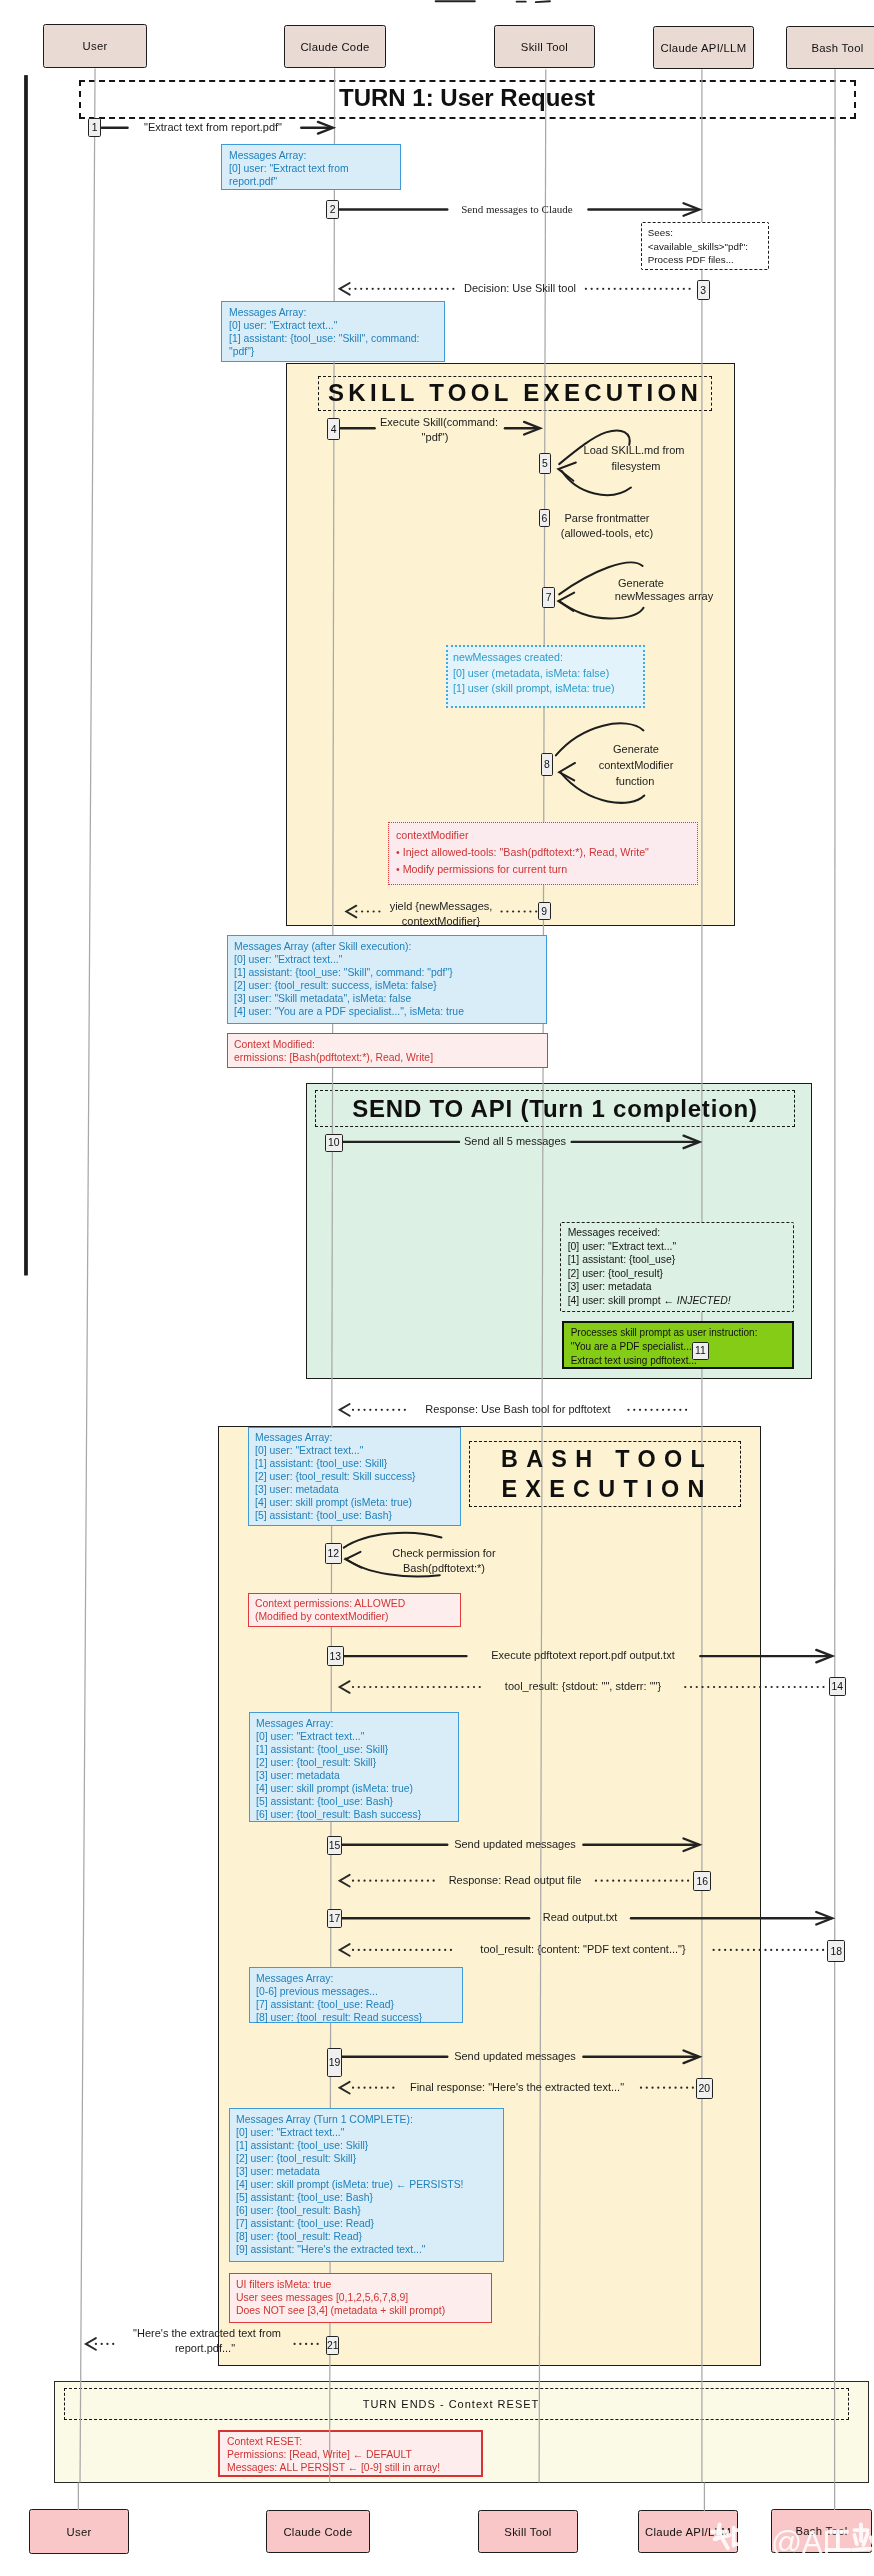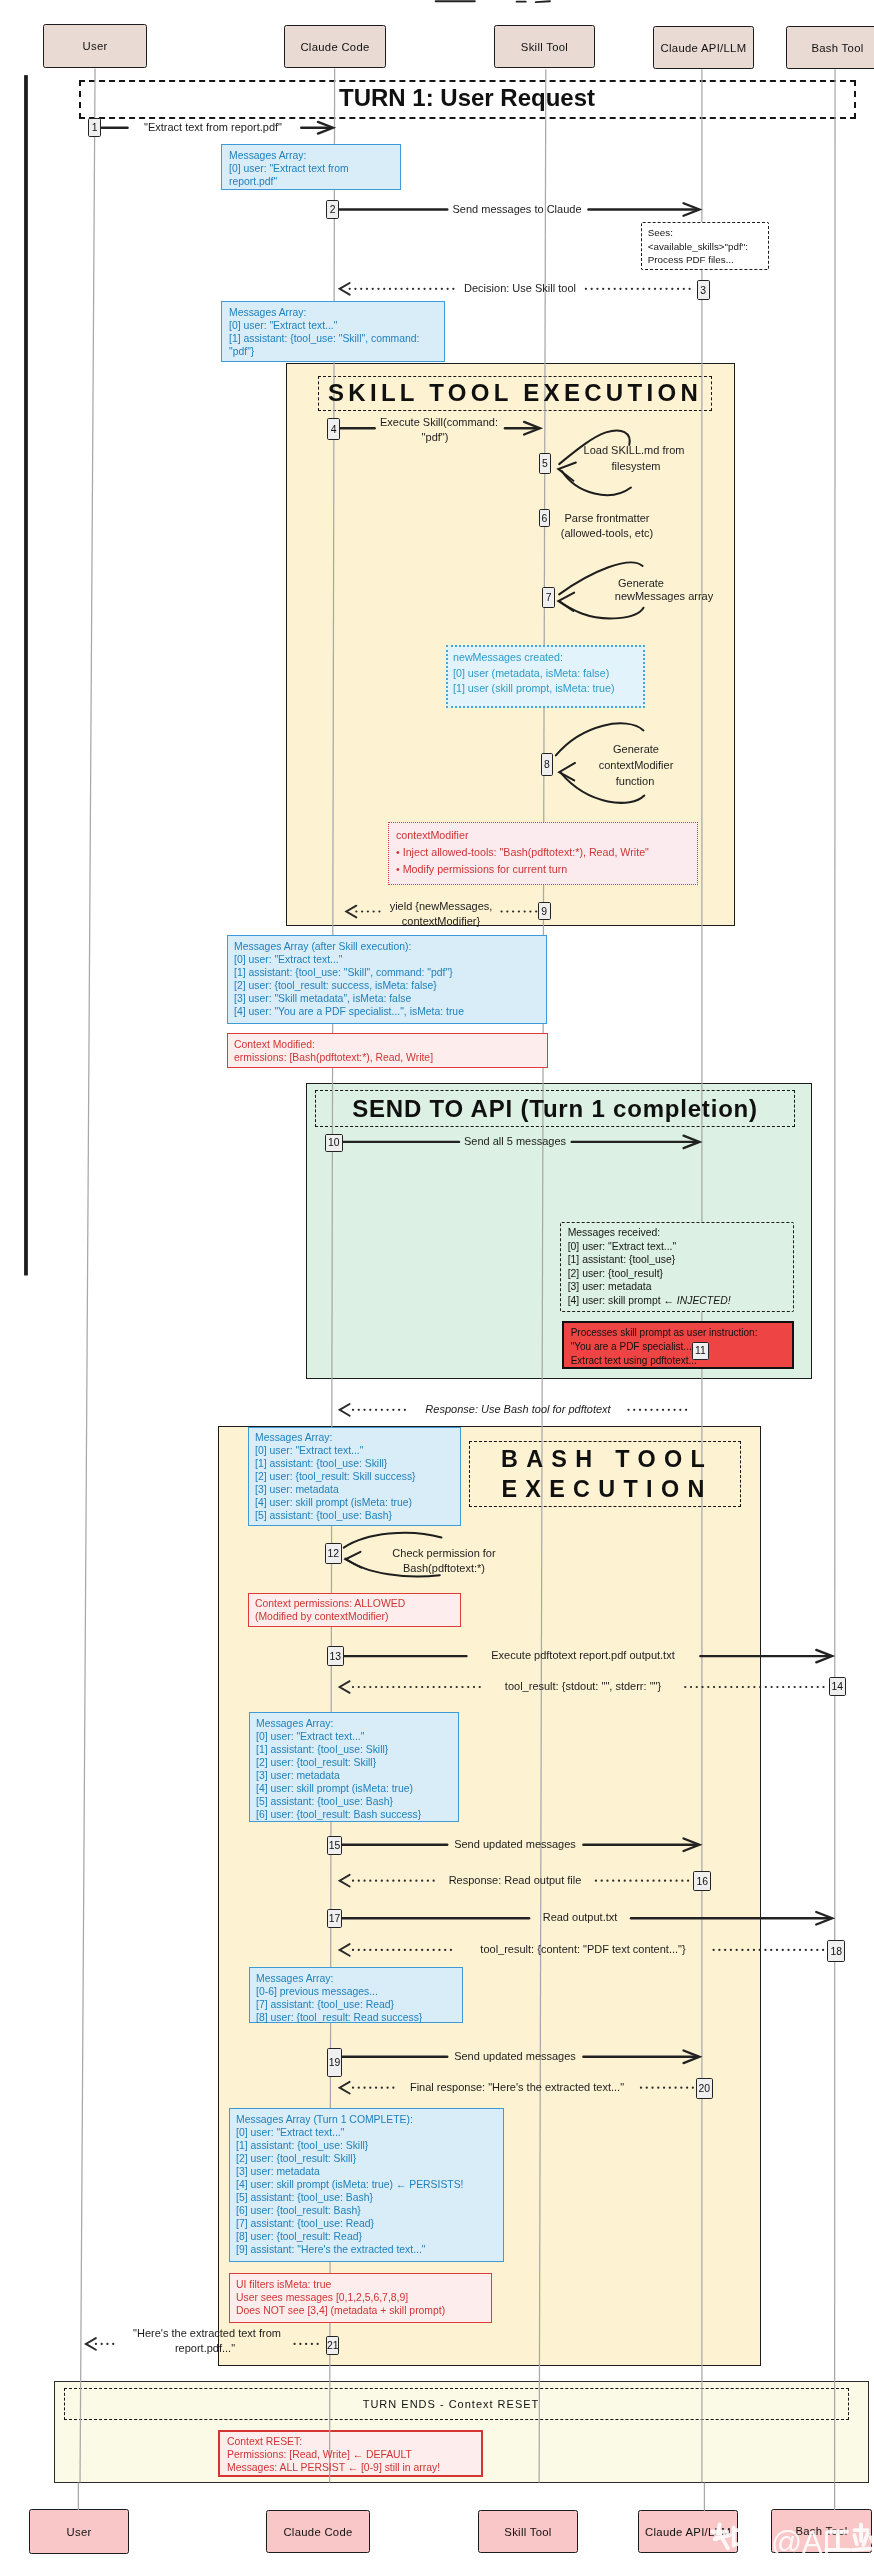--- a/index.html
+++ b/index.html
@@ -153,37 +153,37 @@
 <div class="title" style="left:491px;top:393px;font-size:24px;letter-spacing:4.3px;">SKILL TOOL EXECUTION</div>
 <div class="box" style="left:291px;top:1090px;width:480px;height:37px;border:1.8px dashed #151515;"></div>
 <div class="title" style="left:531px;top:1109px;font-size:24px;letter-spacing:0.8px;">SEND TO API (Turn 1 completion)</div>
 <div class="box" style="left:445px;top:1441px;width:272px;height:66px;border:1.8px dashed #151515;"></div>
 <div class="title" style="left:583px;top:1459px;font-size:23.4px;letter-spacing:8.3px;">BASH TOOL</div>
 <div class="title" style="left:583px;top:1489px;font-size:23.4px;letter-spacing:8.3px;">EXECUTION</div>
 <div class="box" style="left:40px;top:2388px;width:785px;height:32px;border:1.7px dashed #151515;"></div>
 <div class="title" style="left:427px;top:2404px;font-size:11px;letter-spacing:1px;font-weight:normal;">TURN ENDS - Context RESET</div>
 
 <div class="lbl" style="left:189px;top:127px;">"Extract text from report.pdf"</div>
-<div class="lbl" style="left:493px;top:209px;">Send messages to Claude</div>
+<div class="lbl" style="left:493px;top:209px;font-family:Liberation Serif, serif;">Send messages to Claude</div>
 <div class="lbl" style="left:496px;top:288px;">Decision: Use Skill tool</div>
 <div class="lbl" style="left:415px;top:422px;">Execute Skill(command:</div>
 <div class="lbl" style="left:411px;top:437px;">"pdf")</div>
 <div class="lbl" style="left:610px;top:450px;">Load SKILL.md from</div>
 <div class="lbl" style="left:612px;top:466px;">filesystem</div>
 <div class="lbl" style="left:583px;top:518px;">Parse frontmatter</div>
 <div class="lbl" style="left:583px;top:533px;">(allowed-tools, etc)</div>
 <div class="lbl" style="left:617px;top:583px;">Generate</div>
 <div class="lbl" style="left:640px;top:596px;">newMessages array</div>
 <div class="lbl" style="left:612px;top:749px;">Generate</div>
 <div class="lbl" style="left:612px;top:765px;">contextModifier</div>
 <div class="lbl" style="left:611px;top:781px;">function</div>
 <div class="lbl" style="left:417px;top:906px;">yield {newMessages,</div>
 <div class="lbl" style="left:417px;top:921px;">contextModifier}</div>
 <div class="lbl" style="left:491px;top:1141px;">Send all 5 messages</div>
-<div class="lbl" style="left:494px;top:1409px;font-style:italic;">Response: Use Bash tool for pdftotext</div>
+<div class="lbl" style="left:494px;top:1409px;">Response: Use Bash tool for pdftotext</div>
 <div class="lbl" style="left:420px;top:1553px;">Check permission for</div>
 <div class="lbl" style="left:420px;top:1568px;">Bash(pdftotext:*)</div>
 <div class="lbl" style="left:559px;top:1655px;">Execute pdftotext report.pdf output.txt</div>
 <div class="lbl" style="left:559px;top:1686px;">tool_result: {stdout: "", stderr: ""}</div>
 <div class="lbl" style="left:491px;top:1844px;">Send updated messages</div>
 <div class="lbl" style="left:491px;top:1880px;">Response: Read output file</div>
 <div class="lbl" style="left:556px;top:1917px;">Read output.txt</div>
 <div class="lbl" style="left:559px;top:1949px;">tool_result: {content: "PDF text content..."}</div>
 <div class="lbl" style="left:491px;top:2056px;">Send updated messages</div>
 <div class="lbl" style="left:493px;top:2087px;">Final response: "Here's the extracted text..."</div>
@@ -252,21 +252,21 @@
 
 <div class="box blkdash" style="left:617px;top:222px;width:128px;height:48px;z-index:20;line-height:13.5px;font-size:9.8px;padding:3.3px 5.8px;">Sees:
 &lt;available_skills&gt;"pdf":
 Process PDF files...</div>
 <div class="box blkdash" style="background:#dcf0e3;left:536px;top:1222px;width:234px;height:90px;z-index:20;line-height:13.5px;padding:3.3px 6.7px;">Messages received:
 [0] user: "Extract text..."
 [1] assistant: {tool_use}
 [2] user: {tool_result}
 [3] user: metadata
 [4] user: skill prompt ← <i>INJECTED!</i></div>
-<div class="box" style="left:538px;top:1321px;width:232px;height:48px;z-index:20;border:2.3px solid #111;background:#ef4444;font-size:10px;line-height:13.7px;padding:3.3px 6.7px;white-space:pre;color:#111;">Processes skill prompt as user instruction:
+<div class="box" style="left:538px;top:1321px;width:232px;height:48px;z-index:20;border:2.3px solid #111;background:#84cc16;font-size:10px;line-height:13.7px;padding:3.3px 6.7px;white-space:pre;color:#111;">Processes skill prompt as user instruction:
 "You are a PDF specialist...
 Extract text using pdftotext..."</div>
 
 <div class="badge" style="left:64px;top:118px;width:13.4px;height:19px;">1</div>
 <div class="badge" style="left:302px;top:200px;width:13.4px;height:19px;">2</div>
 <div class="badge" style="left:673px;top:280px;width:12.5px;height:20px;">3</div>
 <div class="badge" style="left:303px;top:418px;width:13.4px;height:22px;">4</div>
 <div class="badge" style="left:515px;top:453px;width:11.7px;height:21px;">5</div>
 <div class="badge" style="left:515px;top:509px;width:11px;height:18.4px;">6</div>
 <div class="badge" style="left:518px;top:587px;width:13.4px;height:21px;">7</div>

